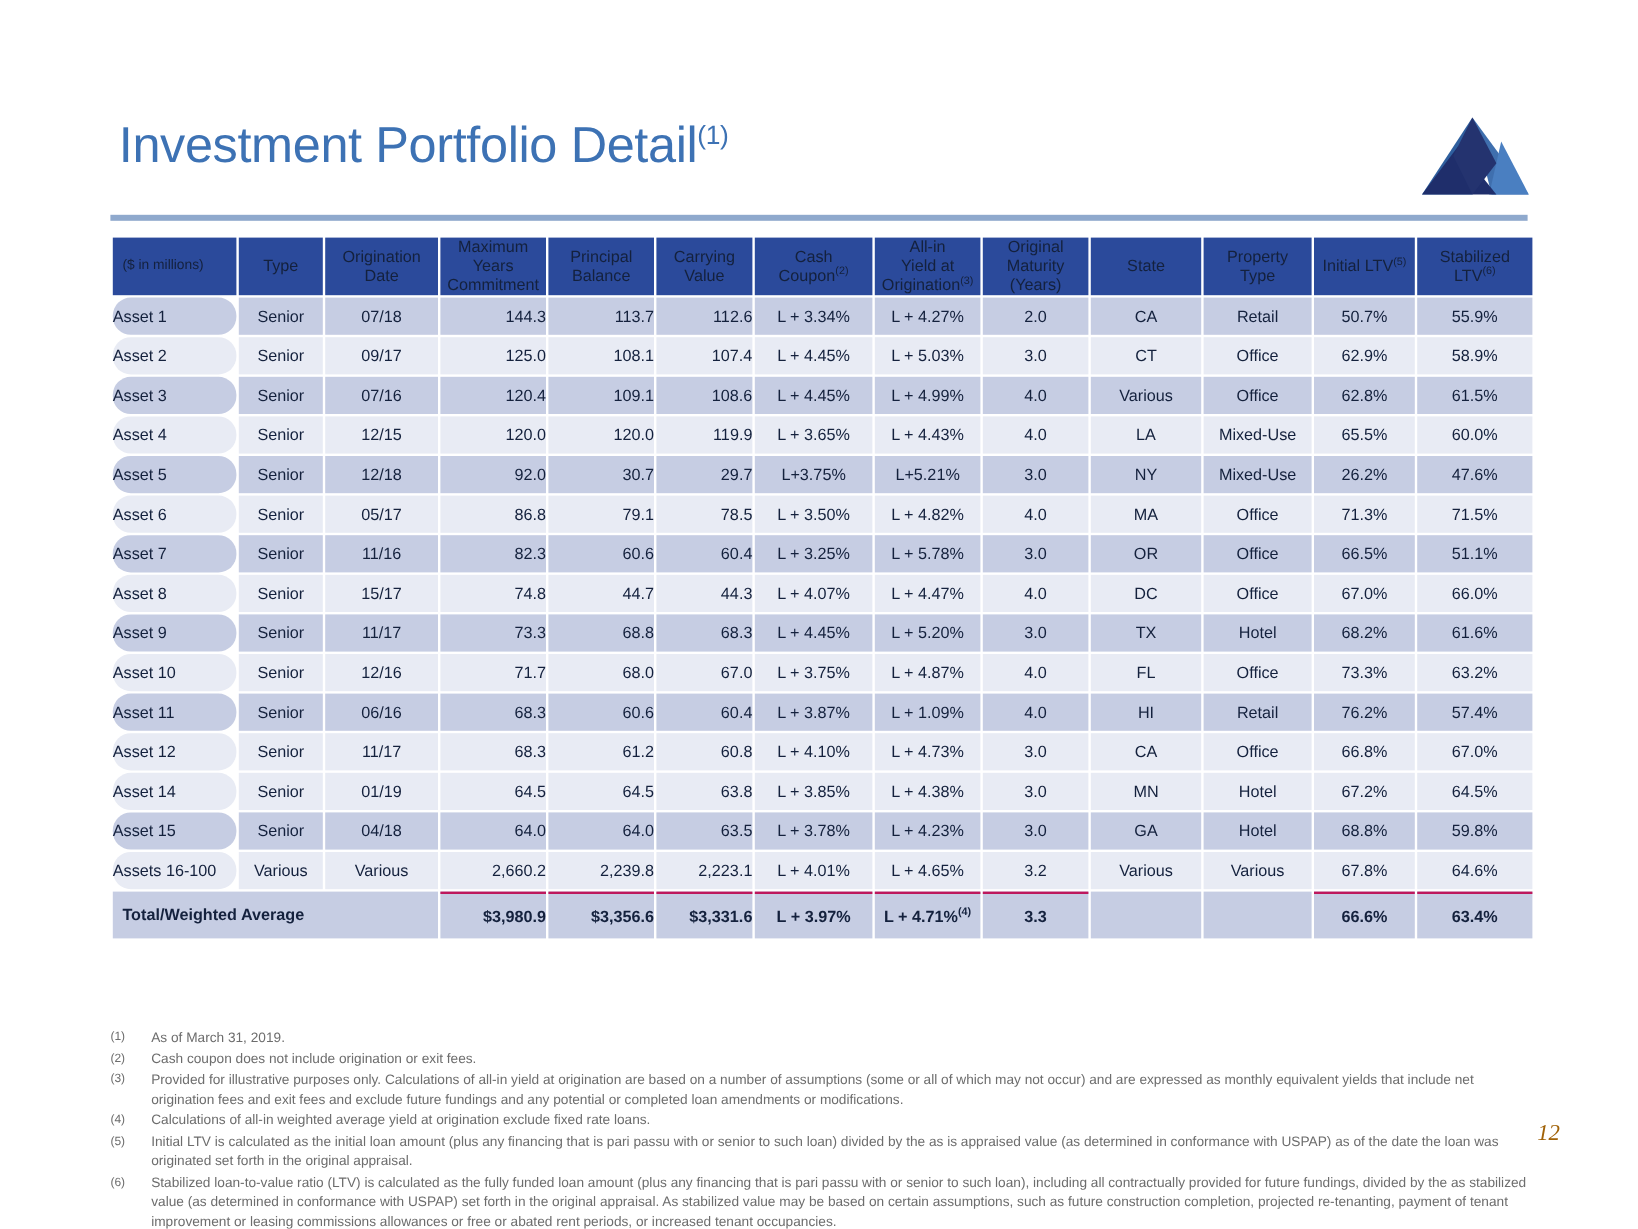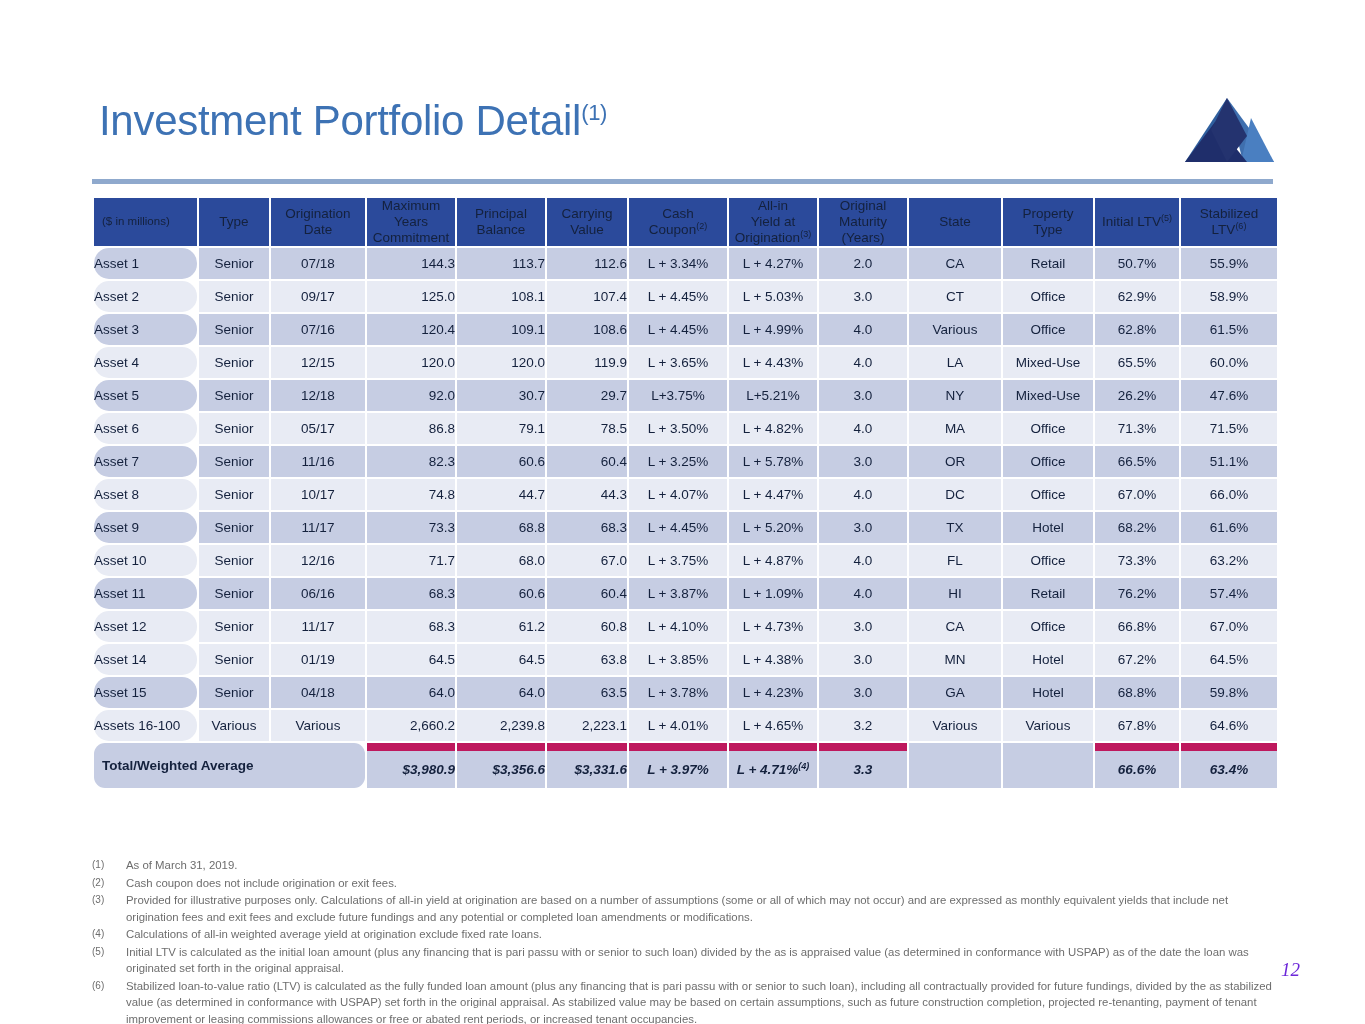--- a/index.html
+++ b/index.html
@@ -74,37 +74,37 @@
   td.c1{text-align:left;padding-left:8px;border-radius:15px;}
   td.num{text-align:right;padding-right:10px;}
   td.ctr{text-align:center;}
 
   
   tr.total td{
     background:#c6cde3;
     font-weight:bold;
     height:37px;
   }
-  tr.total td.lbl{text-align:left;padding-left:8px;border-radius:11px;}
-  td.topline{border-top:8px solid #be185d;font-style:italic;}
+  tr.total td.lbl{text-align:left;padding-left:8px;}
+  td.topline{border-top:2px solid #be185d;}
 
   sup.fn{font-size:9px;vertical-align:super;line-height:0;}
 
   
   .footnotes{
     position:absolute;left:92px;top:857px;width:1190px;
     font-size:11.4px;color:#6d6d6d;line-height:1.45;
   }
   .fn-row{display:flex;margin-bottom:1px;}
   .fn-num{width:34px;flex:0 0 34px;font-size:10px;padding-top:1px;}
   .fn-txt{flex:1;}
 
   .page-num{
-    position:absolute;left:1281px;top:959px;
-    font-size:19px;color:#6d28d9;font-style:italic;
+    position:absolute;left:1281px;top:934px;
+    font-size:19px;color:#a16207;font-style:italic;
     font-family:"Liberation Serif", serif;
   }
 </style>
 </head>
 <body>
 
 <div class="slide">
 
   <div class="title-wrap">
     <div class="title"><span>Investment Portfolio Detail</span><sup>(1)</sup></div>
@@ -257,21 +257,21 @@
           <td class="ctr">L + 5.78%</td>
           <td class="ctr">3.0</td>
           <td class="ctr">OR</td>
           <td class="ctr">Office</td>
           <td class="ctr">66.5%</td>
           <td class="ctr">51.1%</td>
         </tr>
         <tr class="even">
           <td class="c1">Asset 8</td>
           <td class="ctr">Senior</td>
-          <td class="ctr">10/17</td>
+          <td class="ctr">15/17</td>
           <td class="num">74.8</td>
           <td class="num">44.7</td>
           <td class="num">44.3</td>
           <td class="ctr">L + 4.07%</td>
           <td class="ctr">L + 4.47%</td>
           <td class="ctr">4.0</td>
           <td class="ctr">DC</td>
           <td class="ctr">Office</td>
           <td class="ctr">67.0%</td>
           <td class="ctr">66.0%</td>

